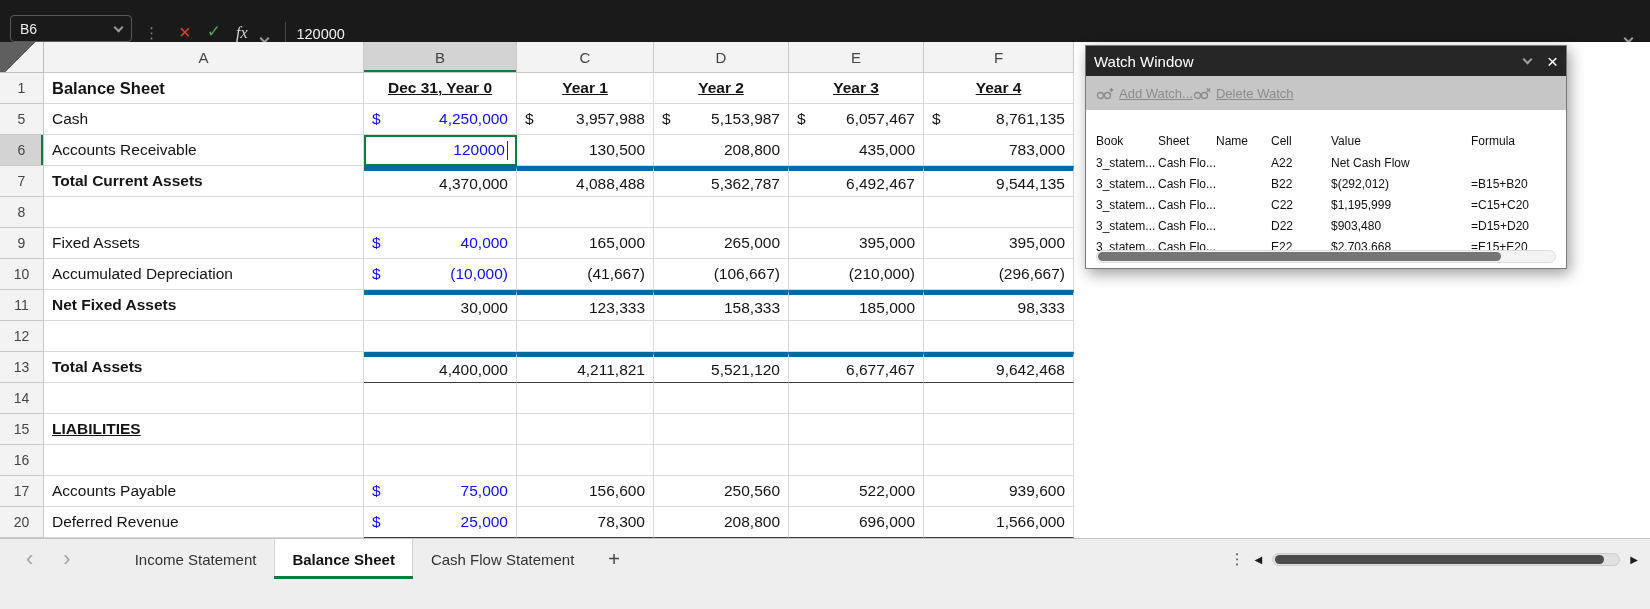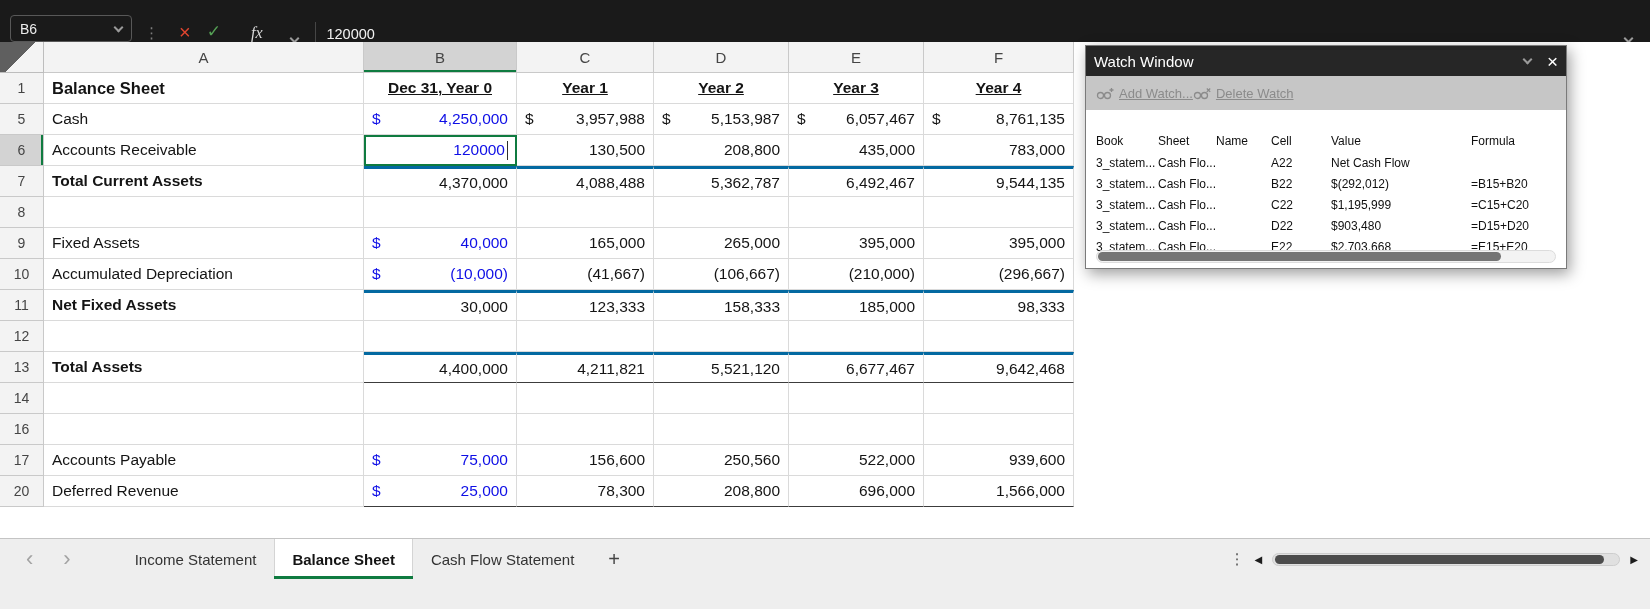--- a/index.html
+++ b/index.html
@@ -7,21 +7,21 @@
   body{font-family:"Liberation Sans",sans-serif}
   .app{width:1650px;height:609px;position:relative;overflow:hidden;display:flex;flex-direction:column;background:#fff}
 
   
   .fbar{height:42px;background:#1a1a1a;display:flex;align-items:flex-end;flex:0 0 auto}
   .namebox{margin-left:10px;width:122px;height:27px;border:1px solid #585858;border-radius:4px;display:flex;align-items:center;justify-content:space-between;padding:0 9px;color:#ececec;font-size:14px}
   .chev{width:7px;height:7px;border-right:2px solid #9a9a9a;border-bottom:2px solid #9a9a9a;transform:rotate(45deg);display:inline-block;margin-top:-3px}
   .dots{color:#7d7d7d;font-size:15px;margin:0 12px}
   .fb-x{color:#e0452f;font-size:20px;line-height:1;margin:0 8px}
   .fb-ok{color:#55a055;font-size:17px;margin:0 8px}
-  .fb-fx{color:#d8d8d8;font-size:16px;margin:0 22px;font-family:"Liberation Serif",serif;font-style:italic}
+  .fb-fx{color:#d8d8d8;font-size:16px;margin:0 7px;font-family:"Liberation Serif",serif;font-style:italic}
   .fb-chev{margin:0 7px}
   .vline{width:1px;height:20px;background:#464646;margin:0 10px}
   .fb-input{flex:1;color:#f2f2f2;font-size:14.5px}
   .fb-expand{margin-right:18px}
 
   
   .sheet{flex:0 0 496px;position:relative;background:#fff}
   .hdr,.r{display:flex;height:31px}
   .corner{width:44px;flex:0 0 44px;border-right:1px solid #bdbdbd;border-bottom:1px solid #bdbdbd;background:linear-gradient(135deg,#5f5f5f 48%,#f3f3f3 48%)}
   .ch{background:#f3f3f3;border-right:1px solid #c9c9c9;border-bottom:1px solid #c9c9c9;display:flex;align-items:center;justify-content:center;font-size:15px;color:#454545}
@@ -32,21 +32,21 @@
   .rh{width:44px;flex:0 0 44px;background:#f3f3f3;border-right:1px solid #c9c9c9;border-bottom:1px solid #c9c9c9;display:flex;align-items:center;justify-content:center;font-size:14px;color:#454545}
   .rh.selr{background:#d3d3d3;box-shadow:inset -2px 0 0 #0f7b40}
   .c{border-right:1px solid #dadada;border-bottom:1px solid #dadada;display:flex;align-items:center;padding:0 8px;font-size:15.5px;color:#141414;white-space:nowrap;overflow:hidden;background:#fff}
   .num{justify-content:flex-end}
   .ctr{justify-content:center}
   .dol{justify-content:space-between}
   .blue{color:#0e0ee6}
   .bold{font-weight:700}
   .und{text-decoration:underline}
   .big{font-size:16.5px}
-  .bt{border-top:3px solid #0369a1}
+  .bt{border-top:5px solid #0369a1}
   .bb{border-bottom:1px solid #3c3c3c !important}
   .sel{outline:2px solid #0f7b40;outline-offset:-2px}
   .caret{width:1px;height:19px;background:#2e2e2e;margin-left:2px}
 
   
   .watch{position:absolute;left:1085px;top:3px;width:482px;height:224px;background:#fff;border:1px solid #7a7a7a;box-shadow:3px 5px 14px rgba(0,0,0,.38);z-index:5}
   .ww-title{height:30px;background:#262626;color:#fff;display:flex;align-items:center;padding:0 8px;font-size:15px}
   .ww-icons{margin-left:auto;display:flex;align-items:center;gap:16px}
   .ww-close{color:#fff;font-size:19px;line-height:1}
   .ww-toolbar{height:34px;background:#c6c6c6;display:flex;align-items:center;padding:0 10px}
@@ -244,20 +244,30 @@
       <div class="rh">14</div>
       <div class="c cA"></div>
       <div class="c cB"></div>
       <div class="c cC"></div>
       <div class="c cD"></div>
       <div class="c cE"></div>
       <div class="c cF"></div>
       <div class="fillc"></div>
     </div>
 
+    <div class="r">
+      <div class="rh">15</div>
+      <div class="c cA bold und">LIABILITIES</div>
+      <div class="c cB"></div>
+      <div class="c cC"></div>
+      <div class="c cD"></div>
+      <div class="c cE"></div>
+      <div class="c cF"></div>
+      <div class="fillc"></div>
+    </div>
 
     <div class="r">
       <div class="rh">16</div>
       <div class="c cA"></div>
       <div class="c cB"></div>
       <div class="c cC"></div>
       <div class="c cD"></div>
       <div class="c cE"></div>
       <div class="c cF"></div>
       <div class="fillc"></div>

